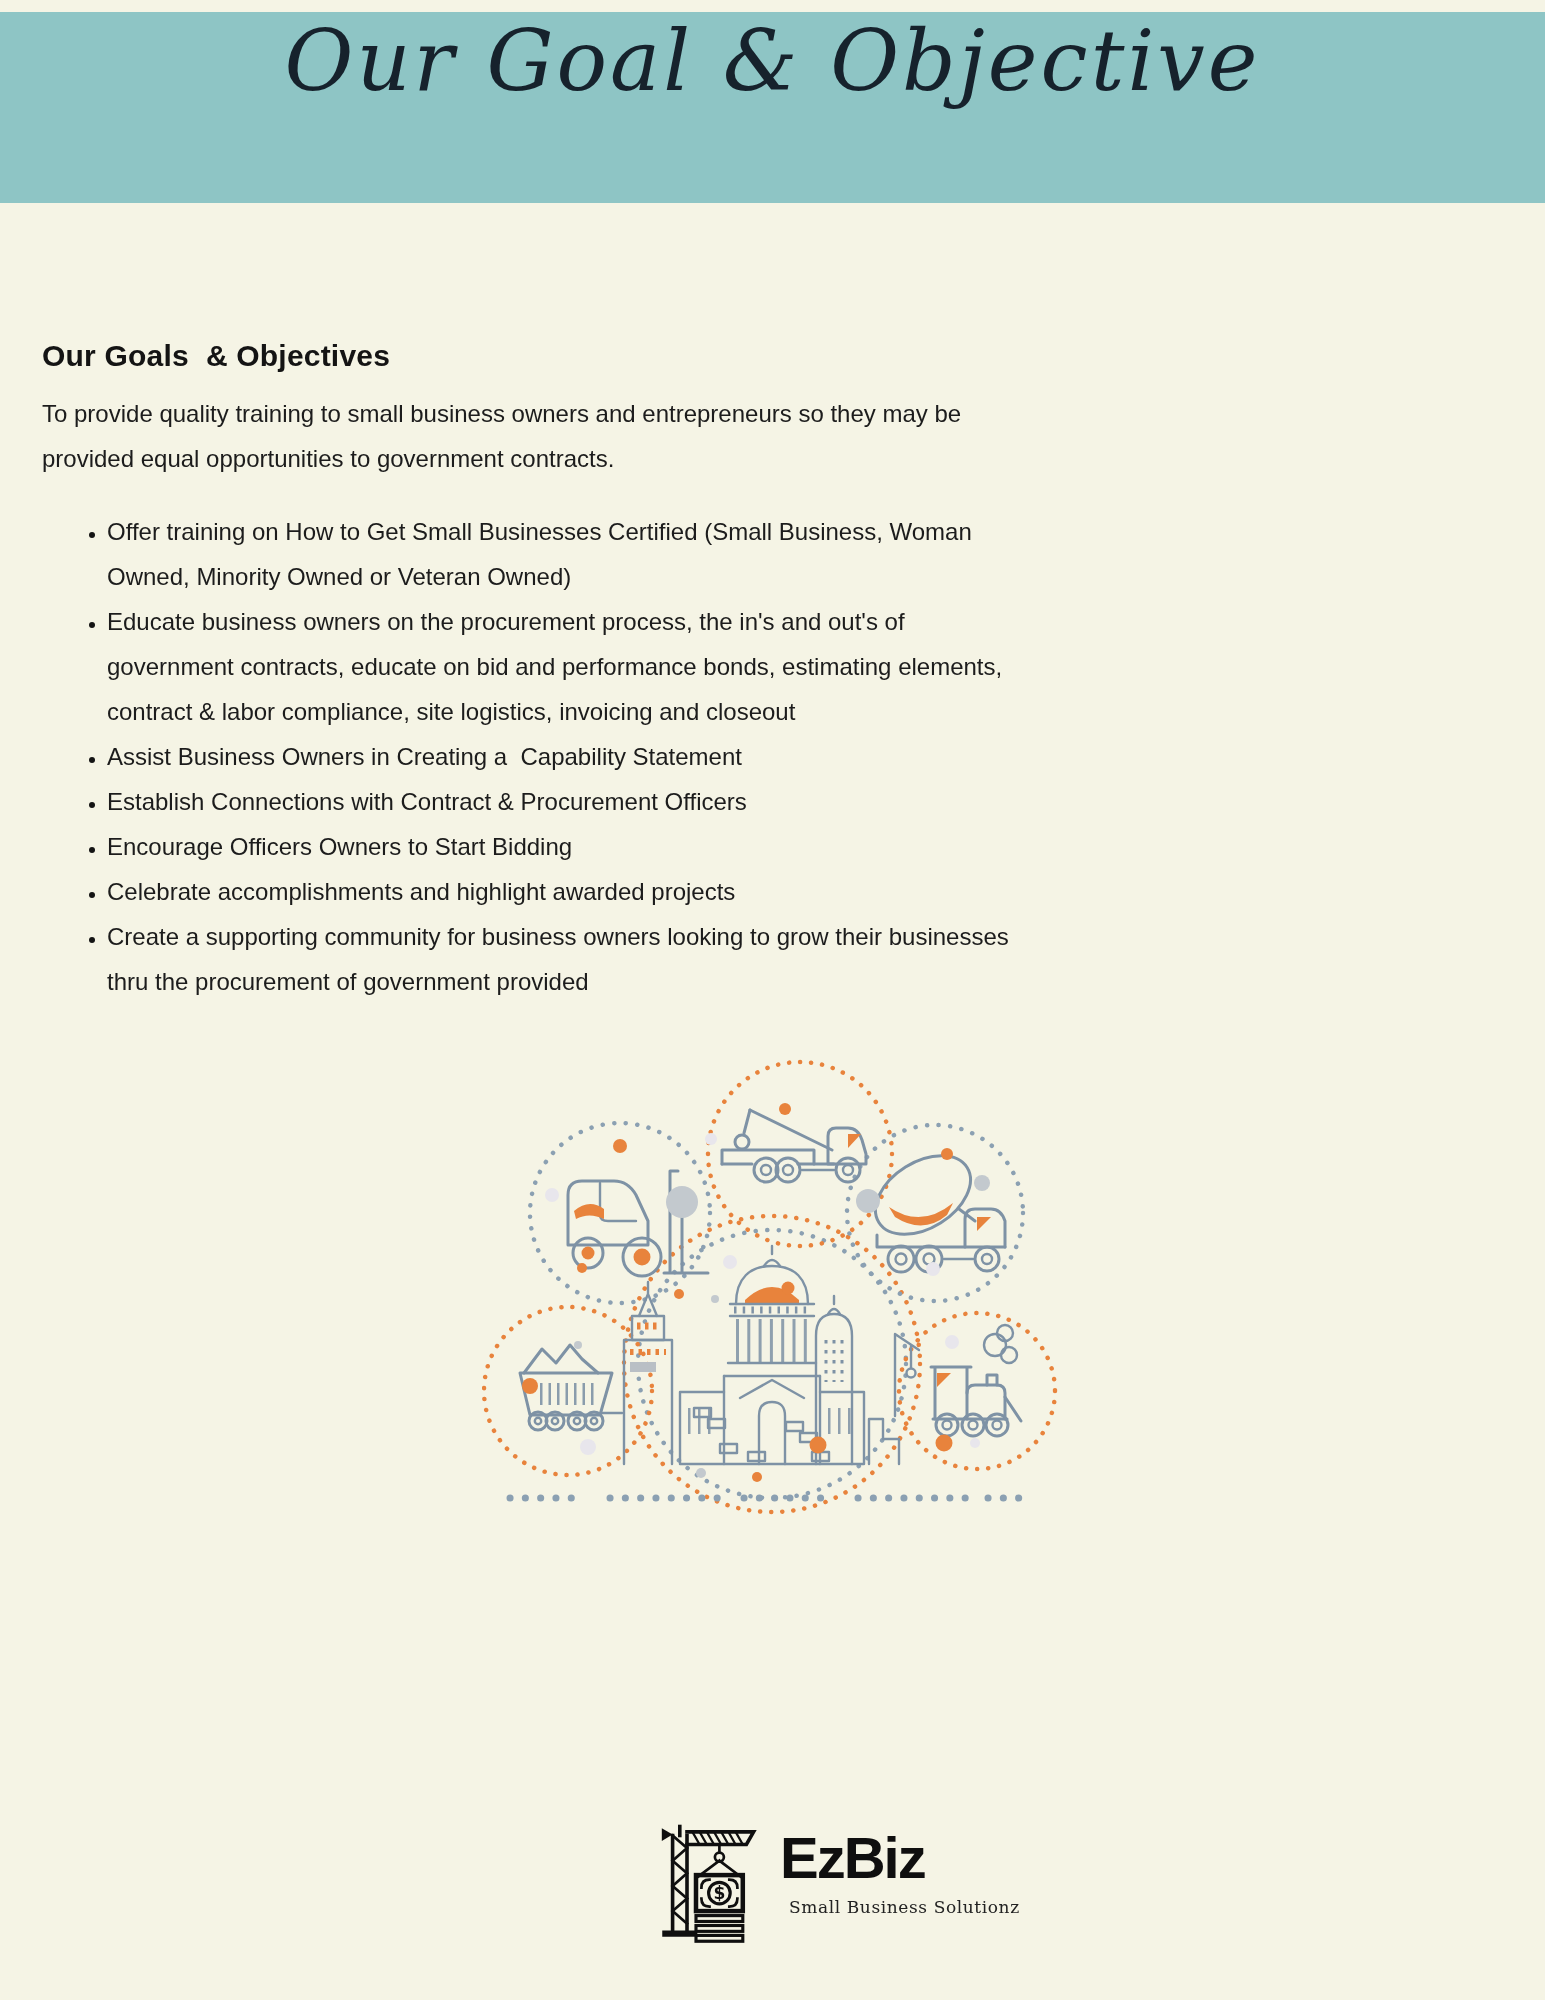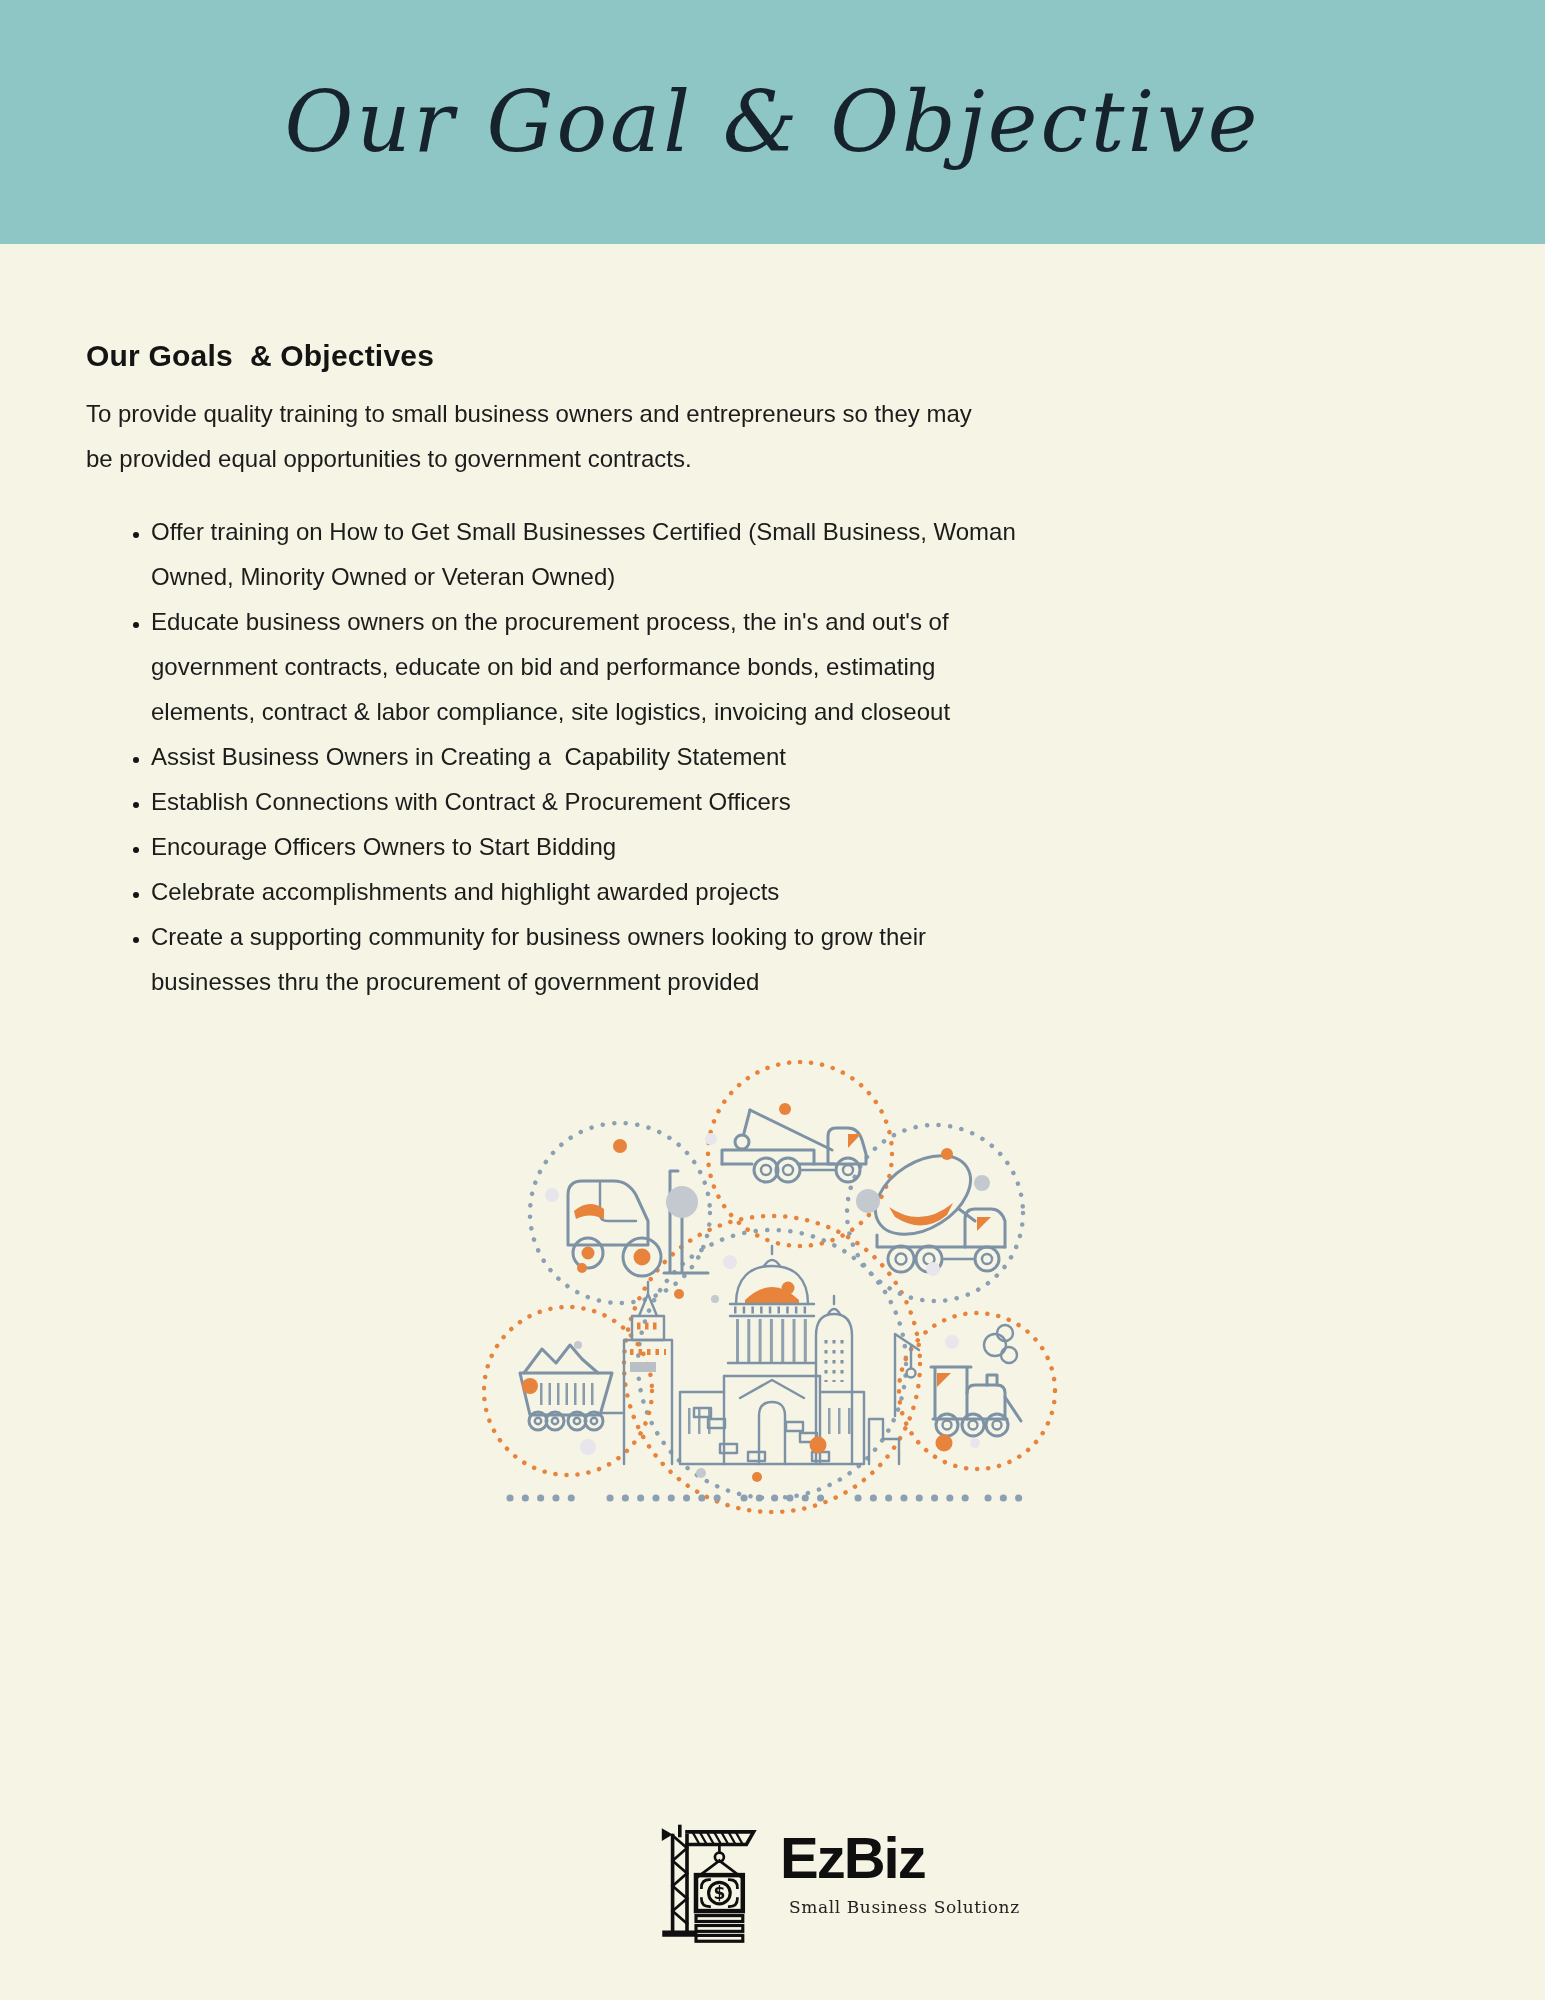--- a/index.html
+++ b/index.html
@@ -5,32 +5,32 @@
   * { margin:0; padding:0; box-sizing:border-box; }
   html,body { width:1545px; height:2000px; }
   body {
     font-family:"Liberation Sans", sans-serif;
     background:#f5f4e5;
     color:#1a1a1a;
     position:relative;
     overflow:hidden;
   }
   .band {
-    position:absolute; top:0; left:0;
-    width:1545px; height:244px;
+    position:absolute; top:12px; left:0;
+    width:1545px; height:191px;
     background:#8ec5c5;
-    display:flex; align-items:center; justify-content:center;
+    display:flex; align-items:flex-start; justify-content:center;
   }
   .script-title {
     font-family:"DejaVu Serif", serif;
     font-style:italic; font-weight:400;
     font-size:84px; color:#16222c;
     letter-spacing:3px;
   }
-  .content { position:absolute; top:253px; left:8px; width:1357px;padding-left:36px; }
+  .content { position:absolute; top:253px; left:0; width:1357px; }
   .heading {
     margin:86px 360px 0 42px;
     font-size:30px; font-weight:700;
     letter-spacing:.2px; white-space:pre-wrap; color:#141414;
   }
   .intro {
     margin:18px 360px 0 42px;
     font-size:24px; line-height:45px;
     white-space:pre-wrap; color:#1c1c1c;
   }

